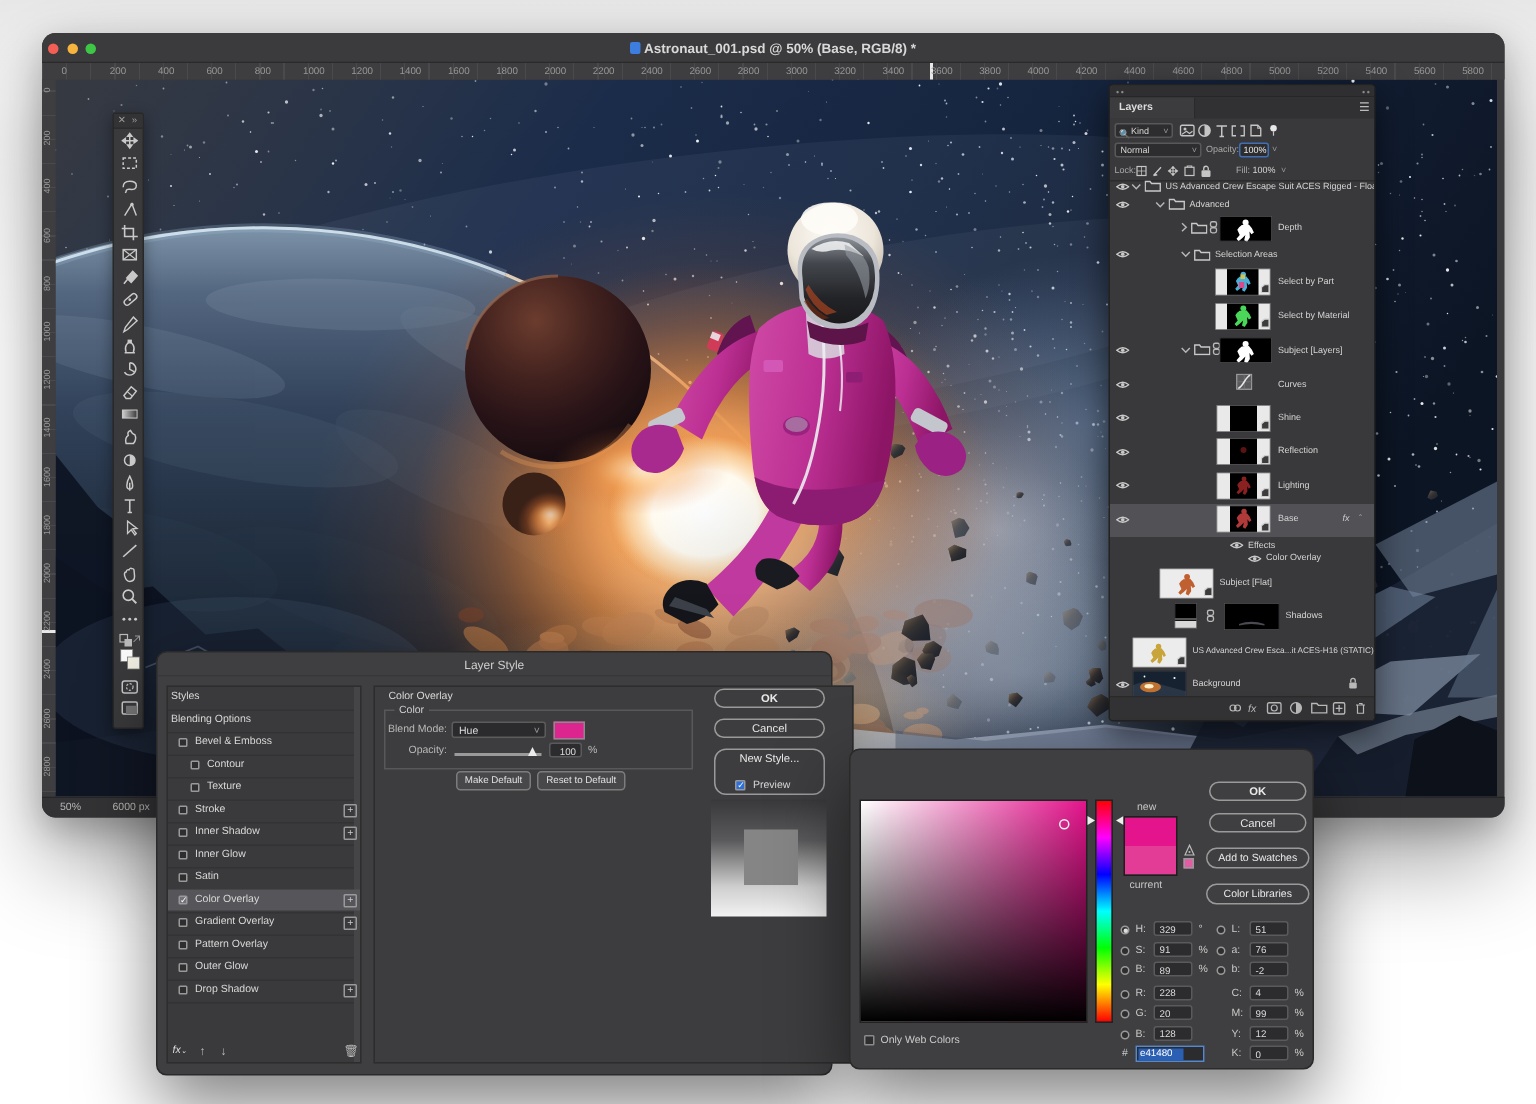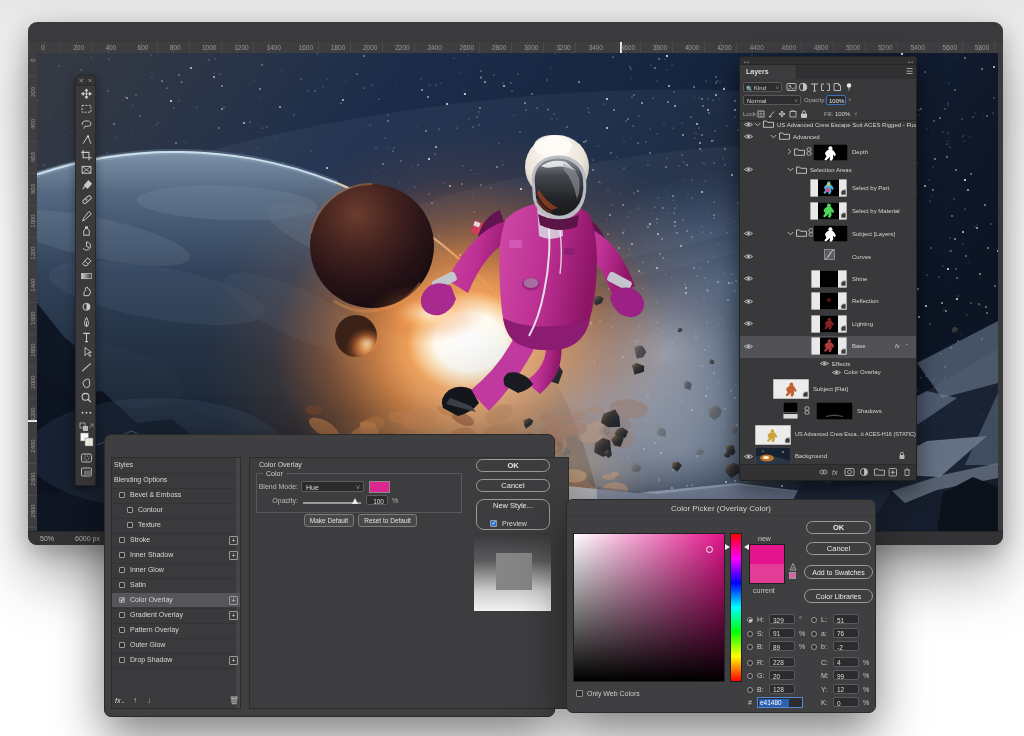--- a/index.html
+++ b/index.html
@@ -1832,20 +1832,26 @@
  <path d="M541 166 Q553 158 566 162 L576 171 Q564 165 554 167 Q546 169 541 166 Z" fill="#fdfdfd" opacity="0.8"></path>
  <path d="M563 163 Q576 168 579 178 Q581 190 577 199 Q573 180 564 170 Z" fill="#9aa0a8" opacity="0.55"></path>
  <path d="M539 190 Q546 202 558 208 L551 210 Q541 204 537 193 Z" fill="#c2491f" opacity="0.6"></path>
  <path d="M538 199 Q544 208 553 212 L548 213 Q540 208 536 201 Z" fill="#7a2b12" opacity="0.6"></path>
 
  <path d="M538 214 Q557 224 579 215 L577 227 Q558 234 540 225 Z" fill="#5d1448"></path>
 </g>
 
 </svg>
 
+<div id="tbar">
+ <div class="tl-dot" style="left:4px;background:#f35f55"></div>
+ <div class="tl-dot" style="left:16.5px;background:#f6b43e"></div>
+ <div class="tl-dot" style="left:29px;background:#3ec746"></div>
+ <div id="title"><span style="display:inline-block;width:7px;height:8px;background:#3d7de0;border-radius:1.5px;vertical-align:-1px;margin-right:2px"></span>Astronaut_001.psd @ 50% (Base, RGB/8) *</div>
+</div>
 <div id="hruler">
       <i style="position:absolute;left:592px;top:0;width:1.5px;height:11px;background:#e8e8e8"></i>
       <span style="left:13.0px">0</span>
       <span style="left:45.2px">200</span>
       <span style="left:77.4px">400</span>
       <span style="left:109.6px">600</span>
       <span style="left:141.8px">800</span>
       <span style="left:174.0px">1000</span>
       <span style="left:206.2px">1200</span>
       <span style="left:238.4px">1400</span>
@@ -2297,20 +2303,21 @@
  <circle cx="46" cy="5" r="3.6" fill="none" stroke="#b8b8b8" stroke-width="0.9"></circle>
         <path d="M46 1.4 A3.6 3.6 0 0 1 46 8.6 Z" fill="#b8b8b8"></path>
  <path d="M56.5 2 h3.4 l1 1.2 h5.6 v5 h-10 Z" fill="none" stroke="#b8b8b8" stroke-width="0.9"></path>
  <rect x="71" y="1.5" width="7.5" height="7.5" rx="1" fill="none" stroke="#b8b8b8" stroke-width="0.9"></rect>
         <path d="M74.75 3 v4.5 M72.5 5.25 h4.5" stroke="#b8b8b8" stroke-width="0.9"></path>
  <path d="M86 3 h6 M87 3 v5.5 h4 V3 M88 2 h2 v1" fill="none" stroke="#b8b8b8" stroke-width="0.8"></path>
 </svg>
     </div>
 </div>
 <div id="lstyle">
+    <div class="dtitle">Layer Style</div>
     <div style="position:absolute;left:6px;top:22px;width:130px;height:252px;background:#3a3a3c;border:1px solid #2d2d2d"></div>
     <div style="position:absolute;left:7px;top:37.5px;width:124px;height:1px;background:#333335"></div>
     <div style="position:absolute;left:7px;top:52.5px;width:124px;height:1px;background:#333335"></div>
     <div style="position:absolute;left:7px;top:67.5px;width:124px;height:1px;background:#333335"></div>
     <div style="position:absolute;left:7px;top:82.5px;width:124px;height:1px;background:#333335"></div>
     <div style="position:absolute;left:7px;top:97.5px;width:124px;height:1px;background:#333335"></div>
     <div style="position:absolute;left:7px;top:112.5px;width:124px;height:1px;background:#333335"></div>
     <div style="position:absolute;left:7px;top:127.5px;width:124px;height:1px;background:#333335"></div>
     <div style="position:absolute;left:7px;top:142.5px;width:124px;height:1px;background:#333335"></div>
     <div style="position:absolute;left:7px;top:157.5px;width:124px;height:1px;background:#333335"></div>
@@ -2381,21 +2388,20 @@
     <div class="pill" style="left:371px;top:44px;width:74px;height:13px;line-height:12px">Cancel</div>
     <div class="pill" style="left:371px;top:64px;width:74px;height:31px;line-height:12px">New Style...</div>
     <div class="chk" style="left:385px;top:84.5px;background:#2e6fd8;border-color:#999">
       <span style="position:absolute;left:0.5px;top:-2px;color:#fff;font-size:6px">✓</span>
     </div>
     <div class="dlab" style="left:397px;top:85px;color:#d8d8d8">Preview</div>
     <div style="position:absolute;left:369px;top:98px;width:77px;height:78px;background:linear-gradient(180deg,#39393b 0%,#5a5a5c 35%,#cfcfcf 75%,#f2f2f2 100%)"></div>
     <div style="position:absolute;left:391px;top:118px;width:36px;height:37px;background:#858585"></div>
   </div>
 <div id="cpicker">
-    <div class="dtitle">Color Picker (Overlay Color)</div>
     <div style="position:absolute;left:6px;top:33px;width:152px;height:149px;
  background:linear-gradient(to top, #000, rgba(0,0,0,0)), linear-gradient(to right, #fff, #e4148c);border:1px solid #222"></div>
     <div style="position:absolute;left:139px;top:46px;width:7px;height:7px;border:1.2px solid #f0f0f0;border-radius:50%"></div>
     <div style="position:absolute;left:163px;top:33px;width:12px;height:149px;border:1px solid #222;
  background:linear-gradient(180deg,#ff0004 0%,#ff00ff 16.6%,#0000ff 33.3%,#00ffff 50%,#00ff04 66.6%,#ffff00 83.3%,#ff0000 100%)"></div>
     <div style="position:absolute;left:158px;top:44px;width:0;height:0;border-top:3.5px solid transparent;border-bottom:3.5px solid transparent;border-left:5px solid #efefef"></div>
     <div style="position:absolute;left:177px;top:44px;width:0;height:0;border-top:3.5px solid transparent;border-bottom:3.5px solid transparent;border-right:5px solid #efefef"></div>
     <div class="dlab" style="left:191px;top:35px;color:#c5c5c5">new</div>
     <div style="position:absolute;left:182px;top:44px;width:36px;height:40px;border:1px solid #1e1e1e;background:linear-gradient(180deg,#e4148c 0%,#e4148c 50%,#e23c96 50%,#e23c96 100%)"></div>
     <div class="dlab" style="left:186px;top:87px;color:#c5c5c5">current</div>

